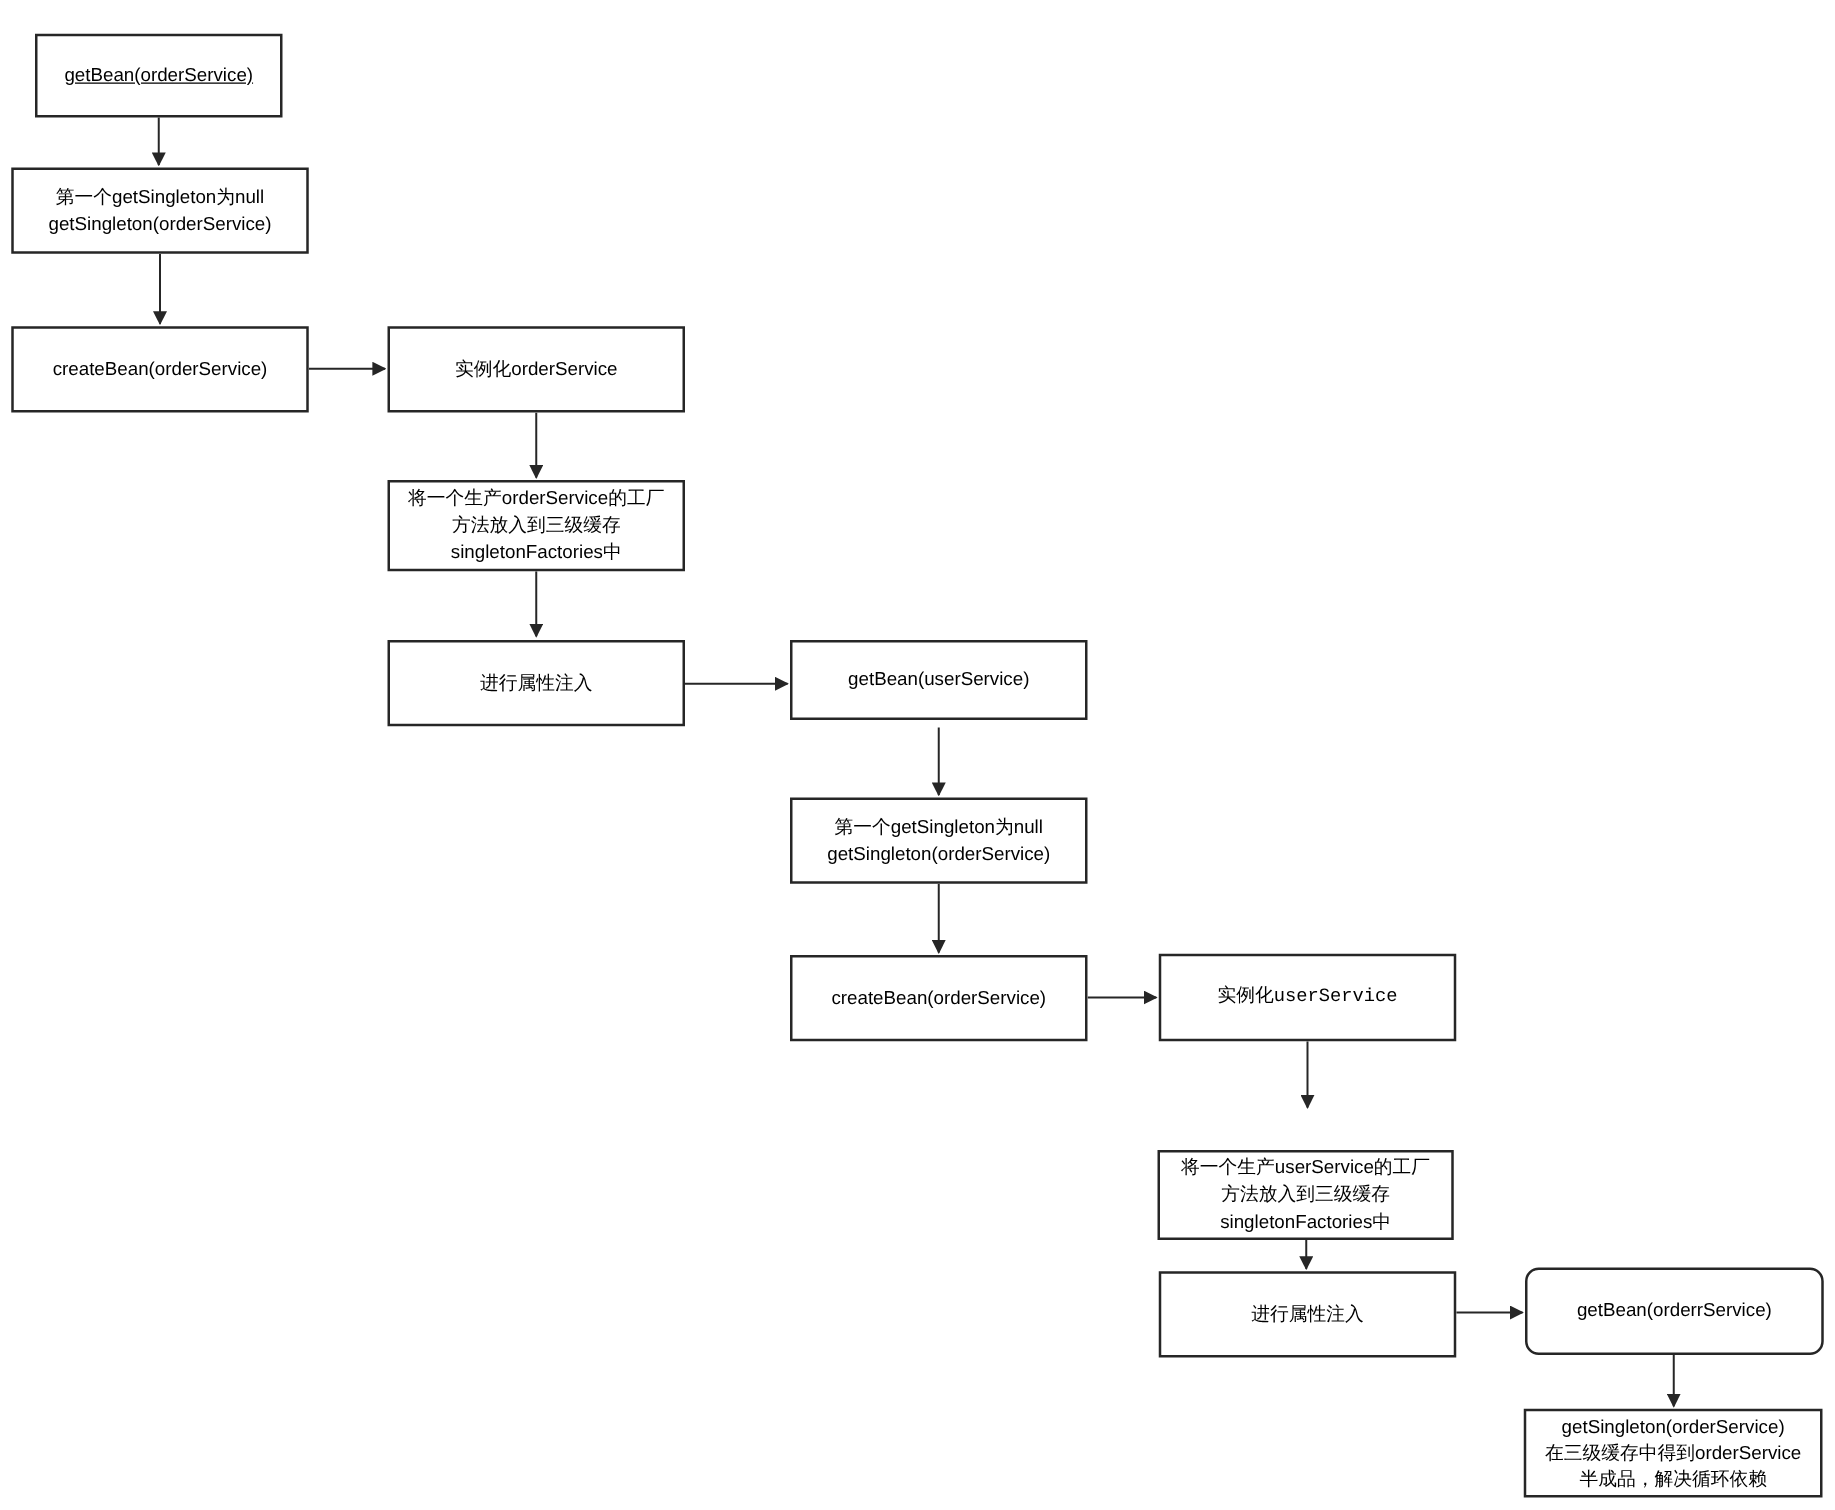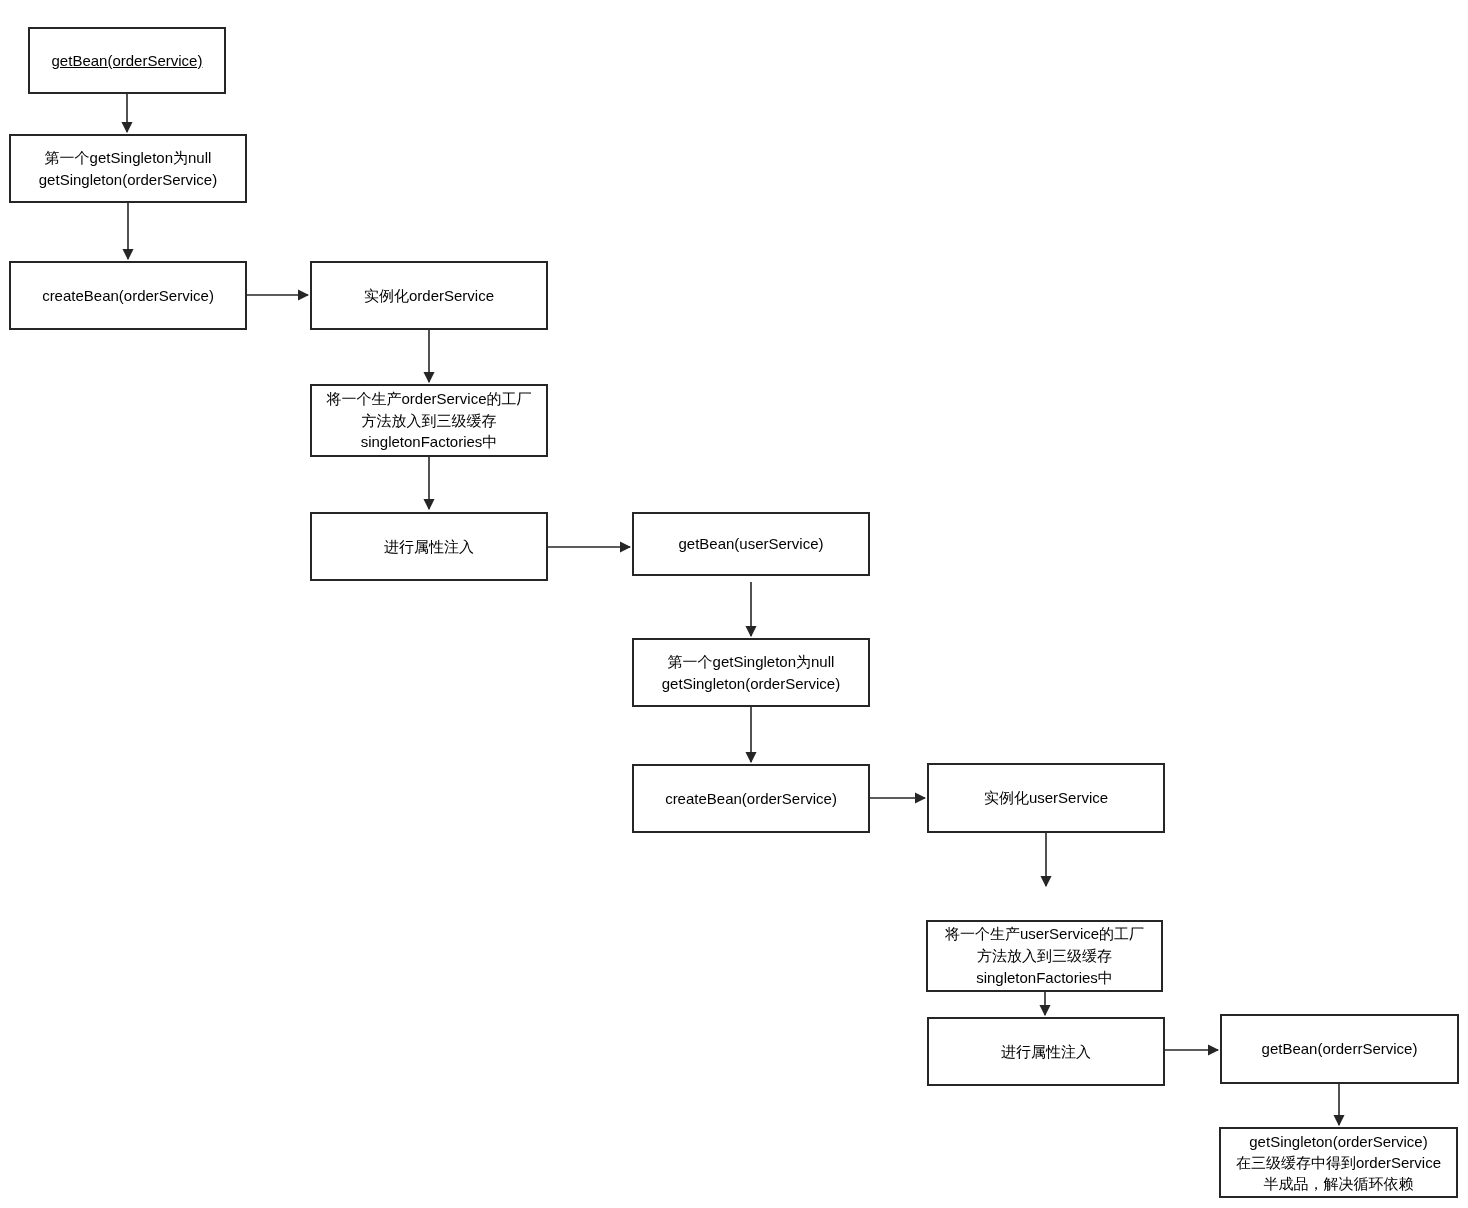--- a/index.html
+++ b/index.html
@@ -106,35 +106,35 @@
 
   <div class="node" style="left:632px; top:638px; width:238px; height:69px;">
     <span class="node-label">第一个getSingleton为null
 getSingleton(orderService)</span>
   </div>
 
   <div class="node" style="left:632px; top:764px; width:238px; height:69px;">
     <span class="node-label">createBean(orderService)</span>
   </div>
 
-  <div class="node" style="left:927px; top:763px; width:238px; height:70px;">
+  <div class="node" style="left:927px; top:763px; width:238px; height:70px;font-family:Liberation Mono, monospace;">
     <span class="node-label">实例化userService</span>
   </div>
 
   <div class="node" style="left:926px; top:888px; width:237px; height:72px;margin-top:32px;">
     <span class="node-label">将一个生产userService的工厂
 方法放入到三级缓存
 singletonFactories中</span>
   </div>
 
   <div class="node" style="left:927px; top:1017px; width:238px; height:69px;">
     <span class="node-label">进行属性注入</span>
   </div>
 
-  <div class="node" style="left:1220px; top:1014px; width:239px; height:70px;">
+  <div class="node" style="left:1220px; top:1014px; width:239px; height:70px;border-radius:11px;">
     <span class="node-label">getBean(orderrService)</span>
   </div>
 
   <div class="node" style="left:1219px; top:1127px; width:239px; height:71px; line-height:1.4;">
     <span class="node-label">getSingleton(orderService)
 在三级缓存中得到orderService
 半成品，解决循环依赖</span>
   </div>
 
 </div>

